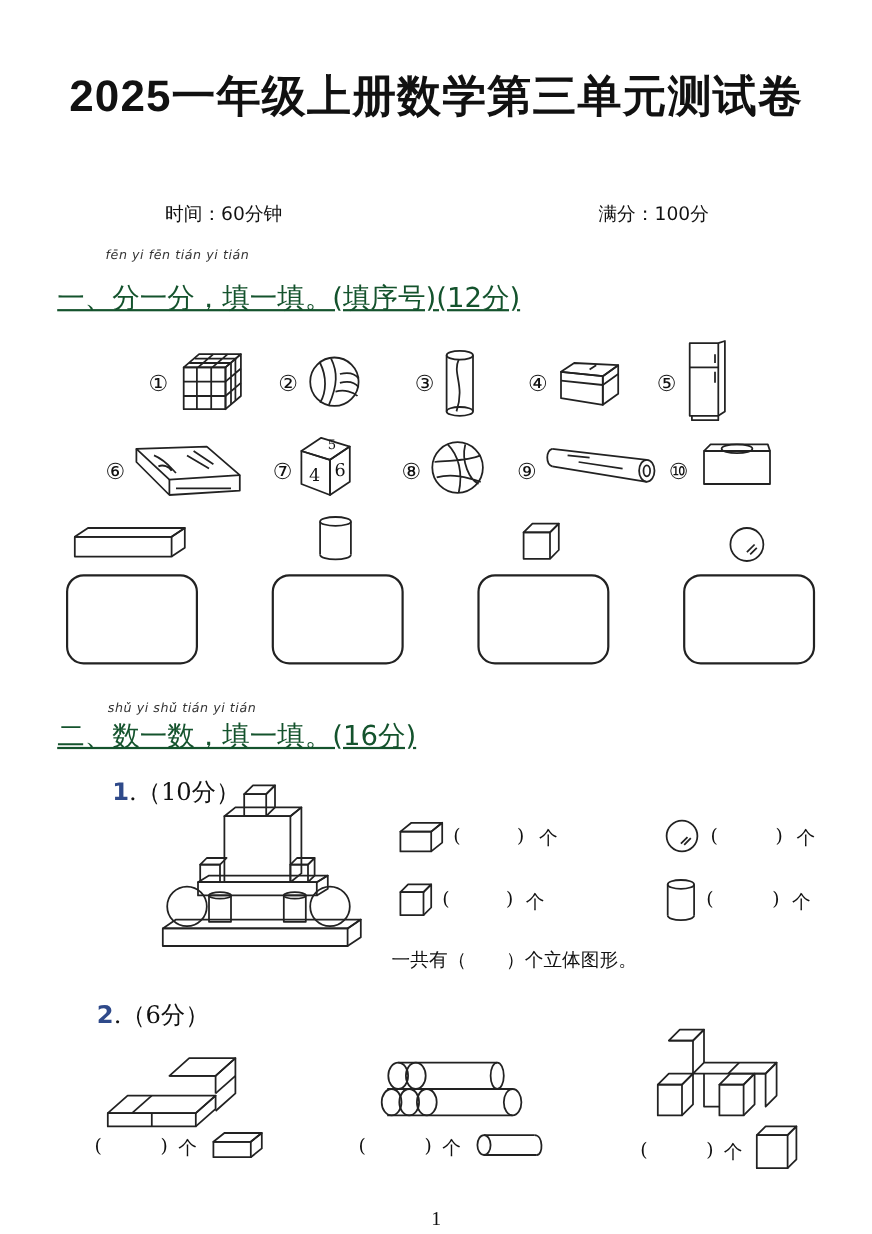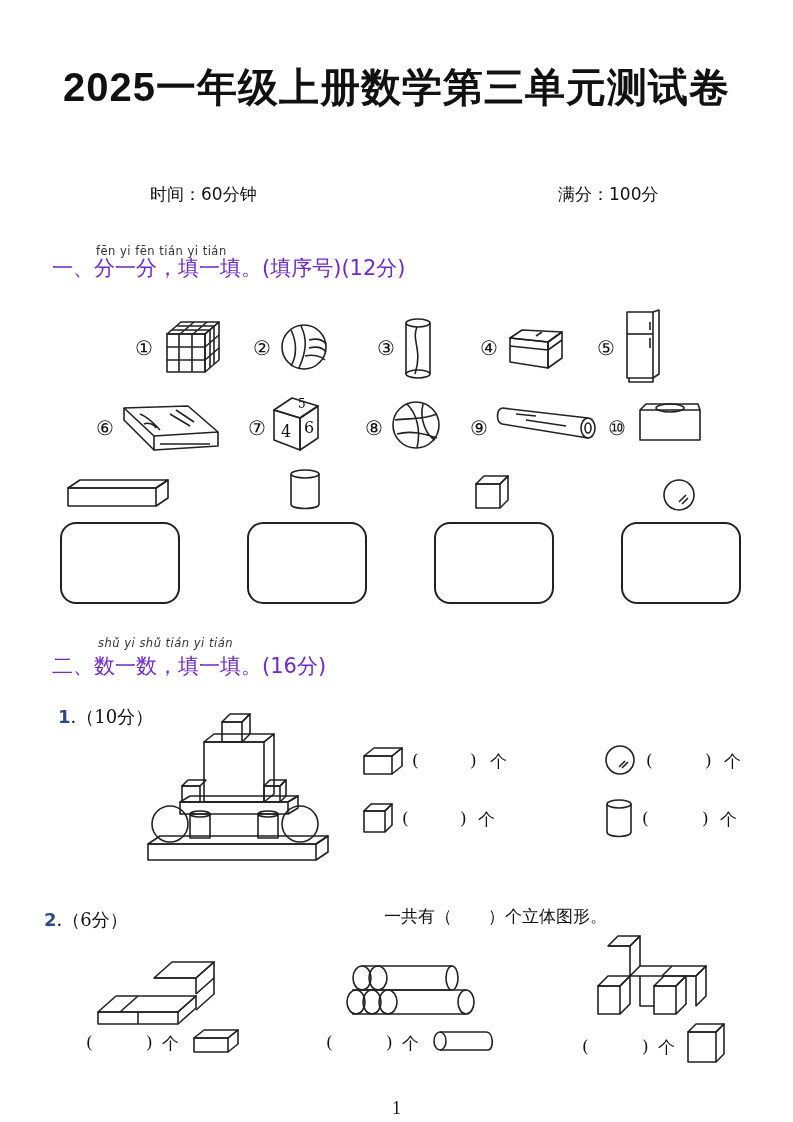--- a/index.html
+++ b/index.html
@@ -1,38 +1,38 @@
 <!DOCTYPE html>
 <html><head>
 <meta charset="utf-8">
 <style>
   html,body{margin:0;padding:0;background:#fff;}
   body{width:793px;height:1122px;position:relative;overflow:hidden;font-family:"DejaVu Sans","Liberation Sans",sans-serif;color:#111;}
   .abs{position:absolute;}
   .title{left:0;width:793px;top:60px;text-align:center;font-size:40px;font-weight:bold;letter-spacing:1px;font-family:"Liberation Sans","DejaVu Sans",sans-serif;}
   .meta{font-size:17px;top:183px;}
-  .sec-head{color:#6d28d9;font-size:21px;white-space:nowrap;}
+  .sec-head{color:#14532d;font-size:25px;white-space:nowrap;text-decoration:underline;}
   .pinyin{color:#333;font-size:11.5px;white-space:nowrap;letter-spacing:0.5px;}
-  .qnum{font-size:18px;white-space:nowrap;font-family:"DejaVu Serif","Liberation Serif",serif;}
+  .qnum{font-size:22px;white-space:nowrap;font-family:"DejaVu Serif","Liberation Serif",serif;margin-left:44px;}
   .qnum b{color:#2f4a8a;font-family:"DejaVu Sans",sans-serif;}
   .circ-num{font-size:20px;font-family:"DejaVu Serif",serif;}
   .answer-box{border:2px solid #222;border-radius:16px;background:#fff;}
   .fill{font-size:17px;white-space:nowrap;font-family:"DejaVu Serif","Liberation Serif",serif;}
   svg{position:absolute;overflow:visible;}
   svg *{fill:none;stroke:#222;stroke-width:1.6;stroke-linejoin:round;}
   .pageno{left:0;width:793px;text-align:center;top:1098px;font-size:18px;font-family:"Liberation Serif",serif;}
 </style>
 </head>
 <body>
 
 <div class="abs title">2025一年级上册数学第三单元测试卷</div>
 <div class="abs meta" style="left:150px;">时间：60分钟</div>
-<div class="abs meta" style="left:558px;text-align:center;">满分：100分</div>
-
-<div class="abs pinyin" style="left:96px;top:244px;">fēn yi fēn   tián yi tián</div>
+<div class="abs meta" style="left:544px;text-align:center;">满分：100分</div>
+
+<div class="abs pinyin" style="left:96px;top:224px;font-style:italic;">fēn yi fēn   tián yi tián</div>
 <div class="abs sec-head" style="left:52px;top:254px;">一、分一分，填一填。(填序号)(12分)</div>
 
 <div class="abs" style="left:135px;top:328px;">
   <span class="circ-num abs" style="left:0;top:8px;">①</span>
   <svg style="left:28px;top:-8px;" width="60" height="60" viewBox="0 0 60 60">
     <path d="M4 14 L18 2 L56 2 L42 14 Z"></path>
       <path d="M4 14 L42 14 L42 52 L4 52 Z"></path>
       <path d="M42 14 L56 2 L56 40 L42 52 Z"></path>
     <path d="M16 14 V52 M29 14 V52 M4 27 H42 M4 40 H42"></path>
       <path d="M47 10 V48 M51 6 V44 M42 27 L56 15 M42 40 L56 28"></path>
@@ -215,21 +215,21 @@
   <svg style="left:604px;top:798px;" width="30" height="40" viewBox="0 0 30 40">
     <ellipse cx="15" cy="6" rx="12" ry="4"></ellipse>
       <path d="M3 6 V34 M27 6 V34"></path>
       <path d="M3 34 C3 40 27 40 27 34"></path>
   </svg>
   <span class="abs fill" style="left:642px;top:808px;">(</span>
   <span class="abs" style="left:656px;top:808px;width:40px;height:22px;"></span>
   <span class="abs fill" style="left:702px;top:808px;">)</span>
   <span class="abs fill" style="left:720px;top:808px;">个</span>
 </div>
-<div class="abs fill" style="left:384px;top:861px;margin-top:44px;">
+<div class="abs fill" style="left:356px;top:861px;">
   <span>一共有（</span><span style="display:inline-block;width:36px;"></span><span>）个立体图形。</span>
 </div>
 
 <div class="abs qnum" style="left:44px;top:908px;"><b>2</b><span>.（6分）</span></div>
 
 <svg style="left:96px;top:960px;" width="122" height="66" viewBox="0 0 122 66">
   <path d="M58 18 L76 2 L118 2 L100 18 Z"></path>
     <path d="M58 18 H100 V34"></path>
     <path d="M100 18 L118 2 V34 L100 50"></path>
     <path d="M100 34 L118 18"></path>

